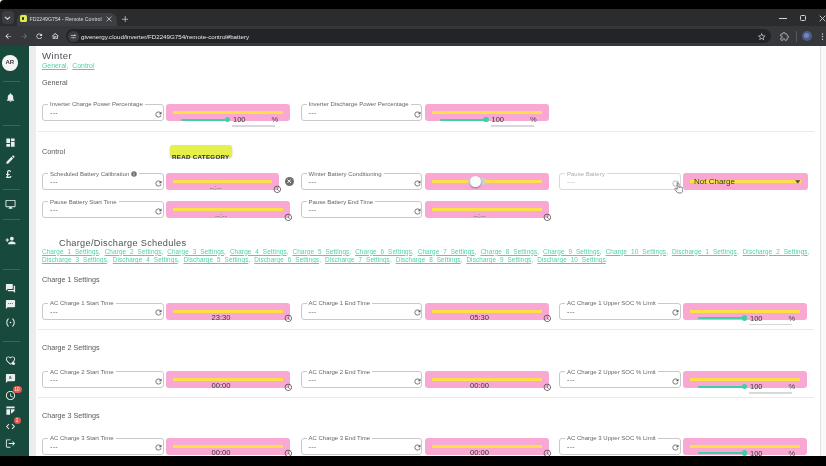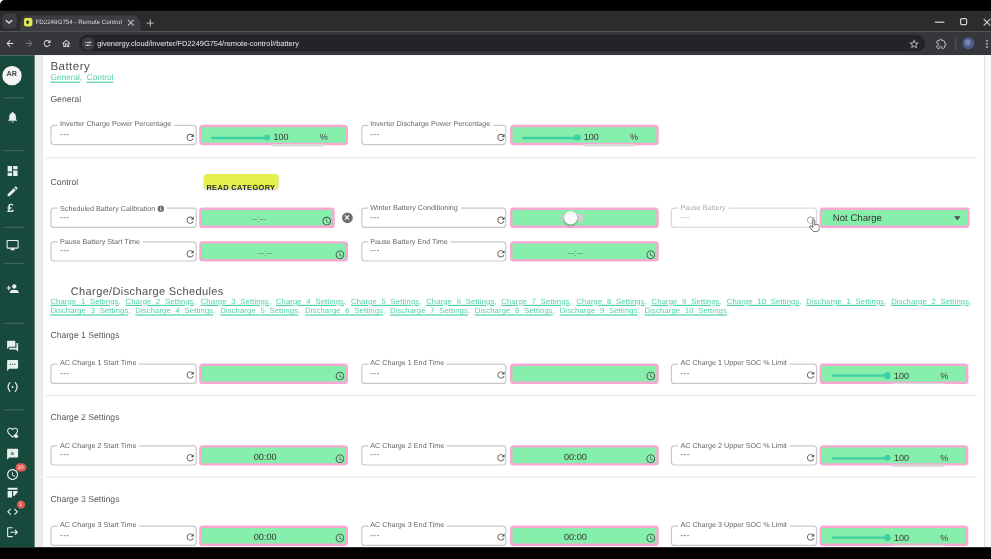--- a/index.html
+++ b/index.html
@@ -1,21 +1,21 @@
 <!DOCTYPE html>
 <html><head><meta charset="utf-8">
 <style>
 *{margin:0;padding:0;box-sizing:border-box}
 html,body{width:826px;height:466px;overflow:hidden}
 body{font-family:"Liberation Sans",sans-serif;position:relative;background:#fff}
 .abs{position:absolute}
 .fs{position:absolute;border:1px solid;border-radius:3px;background:#fff}
 .lg{position:absolute;top:-3.5px;left:5px;background:#fff;padding:0 2px;font-size:6px;line-height:7px;white-space:nowrap}
 .in{position:absolute;left:7px;top:0;bottom:0;line-height:15.5px;font-size:7px;letter-spacing:0.3px}
-.vb{position:absolute;border:2px solid #f9a8d4;border-radius:3px;background:#86efac}
+.vb{position:absolute;border:7px solid #f9a8d4;border-radius:3px;background:#fde047}
 .tm{position:absolute;top:0;bottom:0;text-align:center;font-size:7.6px;line-height:15.5px}
 .slabel{position:absolute;font-size:7.2px;color:#55595d}
 .hr{position:absolute;height:1px;background:#e9e9e9}
 </style></head><body>
 
 <div class="abs" style="left:0;top:0;width:6px;height:6px;background:#fff"></div>
 <div class="abs" style="left:0;top:0;width:826px;height:10px;background:#000;border-top-left-radius:4px"></div>
 <div class="abs" style="left:0;top:9px;width:826px;height:17px;background:#2b2c2e"></div>
 <div class="abs" style="left:1.5px;top:11px;width:12px;height:13px;background:#3c3d40;border-radius:4px"></div>
 <svg class="abs" style="left:4px;top:14.5px" width="7" height="6" viewBox="0 0 12 8">
@@ -128,21 +128,21 @@
   </svg>
 <svg class="abs" style="left:4.5px;top:438px" width="11" height="11" viewBox="0 0 24 24">
     <path fill="#e9efed" d="M17 7l-1.41 1.41L18.17 11H8v2h10.17l-2.58 2.58L17 17l5-5zM4 5h8V3H4c-1.1 0-2 .9-2 2v14c0 1.1.9 2 2 2h8v-2H4V5z"></path>
   </svg>
 <div class="abs" style="left:12.5px;top:386px;width:9px;height:7px;background:#e2574e;border-radius:3.5px;text-align:center">
     <span style="font-size:4.5px;color:#fff;line-height:7px;display:block">10</span>
   </div>
 <div class="abs" style="left:13.5px;top:417px;width:7px;height:7px;background:#e2574e;border-radius:50%;text-align:center">
     <span style="font-size:4.5px;color:#fff;line-height:7px;display:block">1</span>
   </div>
-<span class="abs" style="left:42px;top:49.5px;font-size:9.6px;color:#4c5055;letter-spacing:0.4px">Battery</span>
+<span class="abs" style="left:42px;top:49.5px;font-size:9.6px;color:#4c5055;letter-spacing:0.4px">Winter</span>
 <span class="abs" style="left:42px;top:61.5px;font-size:6.9px;color:#4fd2a7"><u>General</u>,&nbsp; <u>Control</u></span>
 <span class="slabel" style="left:42px;top:77.5px">General</span>
 <div class="fs" style="left:42px;top:103.8px;width:121.5px;height:17.6px;border-color:#c9c9c9">
     <span class="lg" style="color:#63676b">Inverter Charge Power Percentage</span>
     <span class="in" style="color:#5a5a5a">---</span>
     <svg style="position:absolute;left:111.0px;top:4.800000000000001px" width="9" height="9" viewBox="0 0 24 24">
       <path fill="#5a5a5a" d="M17.65 6.35C16.2 4.9 14.21 4 12 4c-4.42 0-7.99 3.58-7.99 8s3.57 8 7.99 8c3.73 0 6.84-2.55 7.73-6h-2.08c-.82 2.33-3.04 4-5.65 4-3.31 0-6-2.69-6-6s2.69-6 6-6c1.66 0 3.14.69 4.22 1.78L13 11h7V4l-2.35 2.35z"></path>
     </svg>
   </div>
 <div class="vb" style="left:166px;top:103.8px;width:124px;height:17.6px">
@@ -246,32 +246,34 @@
 <span class="abs" style="left:42px;top:256.4px;font-size:6.4px;color:#4fd2a7;letter-spacing:0.1px;word-spacing:2px;white-space:nowrap"><u>Discharge 3 Settings</u>, <u>Discharge 4 Settings</u>, <u>Discharge 5 Settings</u>, <u>Discharge 6 Settings</u>, <u>Discharge 7 Settings</u>, <u>Discharge 8 Settings</u>, <u>Discharge 9 Settings</u>, <u>Discharge 10 Settings</u>.</span>
 <span class="slabel" style="left:42px;top:274.5px">Charge 1 Settings</span>
 <div class="fs" style="left:42px;top:302.5px;width:121.5px;height:17px;border-color:#c9c9c9">
     <span class="lg" style="color:#63676b">AC Charge 1 Start Time</span>
     <span class="in" style="color:#5a5a5a">---</span>
     <svg style="position:absolute;left:111.0px;top:4.5px" width="9" height="9" viewBox="0 0 24 24">
       <path fill="#5a5a5a" d="M17.65 6.35C16.2 4.9 14.21 4 12 4c-4.42 0-7.99 3.58-7.99 8s3.57 8 7.99 8c3.73 0 6.84-2.55 7.73-6h-2.08c-.82 2.33-3.04 4-5.65 4-3.31 0-6-2.69-6-6s2.69-6 6-6c1.66 0 3.14.69 4.22 1.78L13 11h7V4l-2.35 2.35z"></path>
     </svg>
   </div>
 <div class="vb" style="left:166px;top:302.5px;width:124px;height:17px">
+    <span class="tm" style="left:0;right:14px;color:#353535">23:30</span>
     <svg style="position:absolute;left:111px;top:4.7px" width="8.6" height="8.6" viewBox="0 0 24 24">
       <path fill="#4a4a4a" d="M11.99 2C6.47 2 2 6.48 2 12s4.47 10 9.99 10C17.52 22 22 17.52 22 12S17.52 2 11.99 2zM12 20c-4.42 0-8-3.58-8-8s3.58-8 8-8 8 3.58 8 8-3.58 8-8 8zm.5-13H11v6l5.25 3.15.75-1.23-4.5-2.67z"></path>
     </svg>
   </div>
 <div class="fs" style="left:300.5px;top:302.5px;width:121.5px;height:17px;border-color:#c9c9c9">
     <span class="lg" style="color:#63676b">AC Charge 1 End Time</span>
     <span class="in" style="color:#5a5a5a">---</span>
     <svg style="position:absolute;left:111.0px;top:4.5px" width="9" height="9" viewBox="0 0 24 24">
       <path fill="#5a5a5a" d="M17.65 6.35C16.2 4.9 14.21 4 12 4c-4.42 0-7.99 3.58-7.99 8s3.57 8 7.99 8c3.73 0 6.84-2.55 7.73-6h-2.08c-.82 2.33-3.04 4-5.65 4-3.31 0-6-2.69-6-6s2.69-6 6-6c1.66 0 3.14.69 4.22 1.78L13 11h7V4l-2.35 2.35z"></path>
     </svg>
   </div>
 <div class="vb" style="left:424.5px;top:302.5px;width:124px;height:17px">
+    <span class="tm" style="left:0;right:14px;color:#353535">05:30</span>
     <svg style="position:absolute;left:111px;top:4.7px" width="8.6" height="8.6" viewBox="0 0 24 24">
       <path fill="#4a4a4a" d="M11.99 2C6.47 2 2 6.48 2 12s4.47 10 9.99 10C17.52 22 22 17.52 22 12S17.52 2 11.99 2zM12 20c-4.42 0-8-3.58-8-8s3.58-8 8-8 8 3.58 8 8-3.58 8-8 8zm.5-13H11v6l5.25 3.15.75-1.23-4.5-2.67z"></path>
     </svg>
   </div>
 <div class="fs" style="left:559px;top:302.5px;width:121.5px;height:17px;border-color:#c9c9c9">
     <span class="lg" style="color:#63676b">AC Charge 1 Upper SOC % Limit</span>
     <span class="in" style="color:#5a5a5a">---</span>
     <svg style="position:absolute;left:111.0px;top:4.5px" width="9" height="9" viewBox="0 0 24 24">
       <path fill="#5a5a5a" d="M17.65 6.35C16.2 4.9 14.21 4 12 4c-4.42 0-7.99 3.58-7.99 8s3.57 8 7.99 8c3.73 0 6.84-2.55 7.73-6h-2.08c-.82 2.33-3.04 4-5.65 4-3.31 0-6-2.69-6-6s2.69-6 6-6c1.66 0 3.14.69 4.22 1.78L13 11h7V4l-2.35 2.35z"></path>
     </svg>

